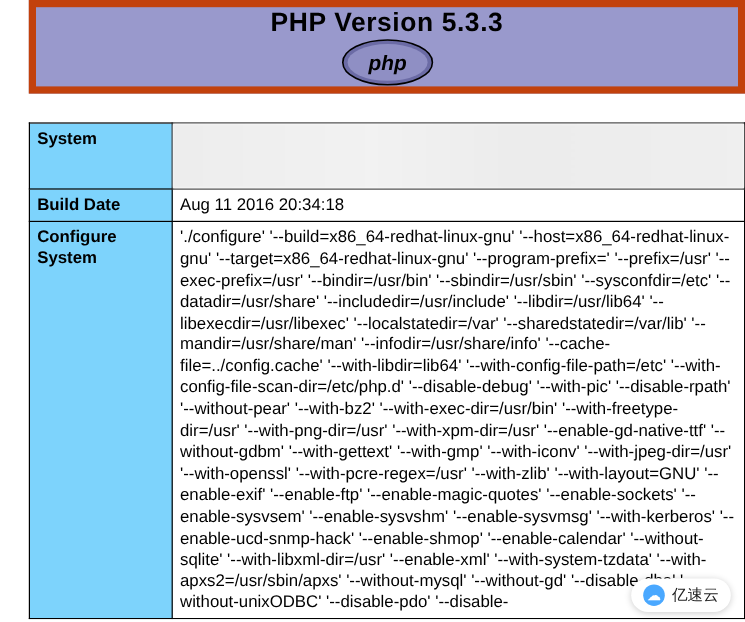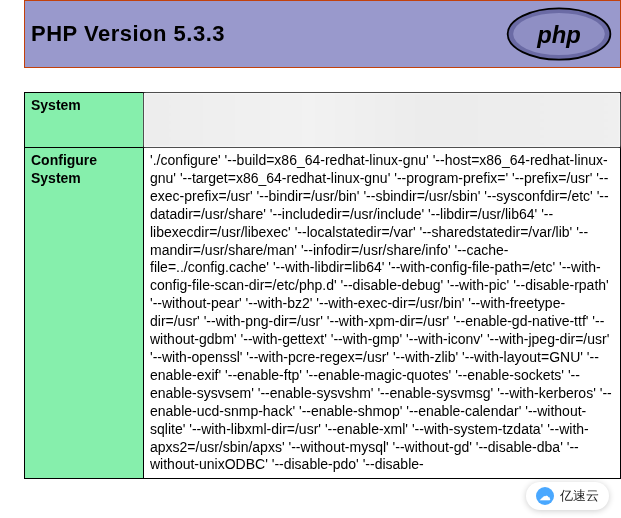--- a/index.html
+++ b/index.html
@@ -9,26 +9,27 @@
     background: #ffffff;
     font-family: Arial, Helvetica, sans-serif;
     color: #000;
   }
   .wrap {
     width: 597px;
     margin-left: 24px;
   }
   .header {
     background: #9999cc;
-    border: 1px solid #c2410c;
+    border: 6px solid #c2410c;
     height: 66px;
     display: flex;
     align-items: center;
     justify-content: space-between;
     padding: 0 6px 0 6px;
+    flex-direction: column;
   }
   .title {
     font-size: 22px;
     font-weight: bold;
     letter-spacing: 0.5px;
   }
   .php-logo {
     width: 110px;
     height: 56px;
   }
@@ -39,21 +40,21 @@
     border-collapse: collapse;
     width: 100%;
     font-size: 14px;
   }
   table.info td {
     border: 1px solid #000;
     padding: 4px 6px;
     vertical-align: top;
   }
   td.key {
-    background: #86efac;
+    background: #7dd3fc;
     font-weight: bold;
     width: 106px;
     line-height: 1.25;
   }
   td.val {
     background: #ffffff;
     line-height: 1.28;
     word-wrap: break-word;
     overflow-wrap: break-word;
   }
@@ -111,20 +112,24 @@
 
   <table class="info">
     <tbody>
         <tr>
       <td class="key">System</td>
       <td class="val redact-row">
         <span class="blur"></span>
       </td>
     </tr>
     <tr>
+      <td class="key">Build Date</td>
+      <td class="val">Aug 11 2016 20:34:18</td>
+    </tr>
+    <tr>
       <td class="key">Configure System</td>
       <td class="val">'./configure' '--build=x86_64-redhat-linux-gnu' '--host=x86_64-redhat-linux-gnu' '--target=x86_64-redhat-linux-gnu' '--program-prefix=' '--prefix=/usr' '--exec-prefix=/usr' '--bindir=/usr/bin' '--sbindir=/usr/sbin' '--sysconfdir=/etc' '--datadir=/usr/share' '--includedir=/usr/include' '--libdir=/usr/lib64' '--libexecdir=/usr/libexec' '--localstatedir=/var' '--sharedstatedir=/var/lib' '--mandir=/usr/share/man' '--infodir=/usr/share/info' '--cache-file=../config.cache' '--with-libdir=lib64' '--with-config-file-path=/etc' '--with-config-file-scan-dir=/etc/php.d' '--disable-debug' '--with-pic' '--disable-rpath' '--without-pear' '--with-bz2' '--with-exec-dir=/usr/bin' '--with-freetype-dir=/usr' '--with-png-dir=/usr' '--with-xpm-dir=/usr' '--enable-gd-native-ttf' '--without-gdbm' '--with-gettext' '--with-gmp' '--with-iconv' '--with-jpeg-dir=/usr' '--with-openssl' '--with-pcre-regex=/usr' '--with-zlib' '--with-layout=GNU' '--enable-exif' '--enable-ftp' '--enable-magic-quotes' '--enable-sockets' '--enable-sysvsem' '--enable-sysvshm' '--enable-sysvmsg' '--with-kerberos' '--enable-ucd-snmp-hack' '--enable-shmop' '--enable-calendar' '--without-sqlite' '--with-libxml-dir=/usr' '--enable-xml' '--with-system-tzdata' '--with-apxs2=/usr/sbin/apxs' '--without-mysql' '--without-gd' '--disable-dba' '--without-unixODBC' '--disable-pdo' '--disable-</td>
     </tr>
   </tbody>
     </table>
 </div>
 
 <div class="floating-badge">
   <span class="c">☁</span>
   <span>亿速云</span>

